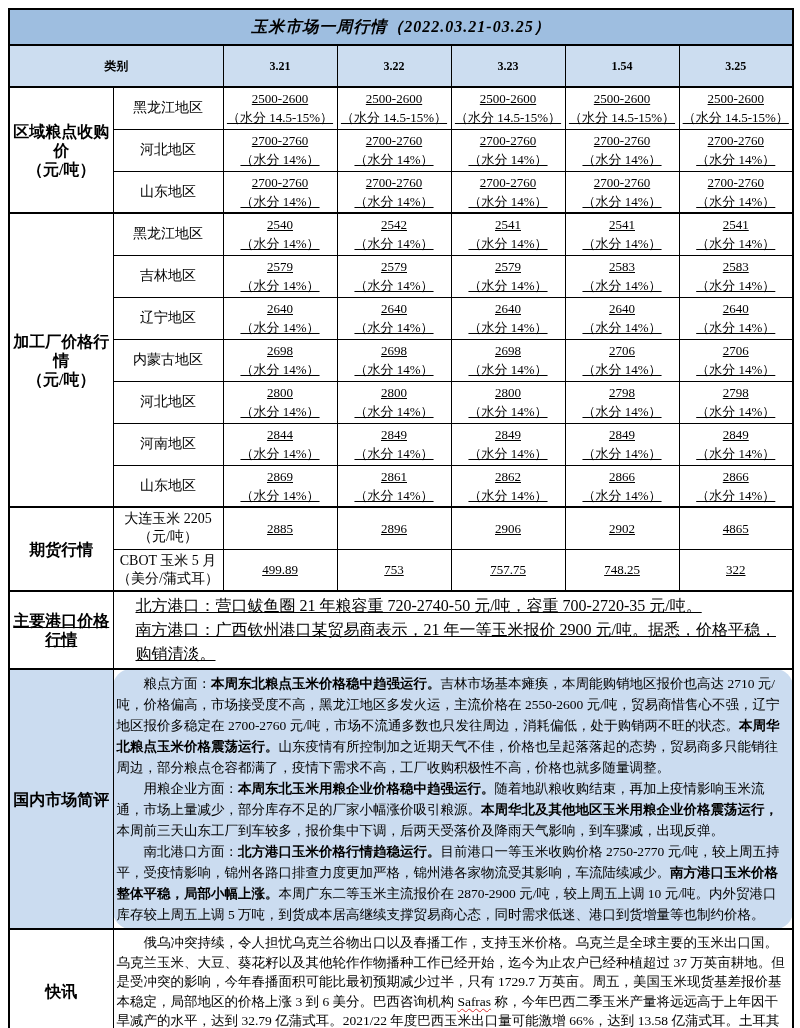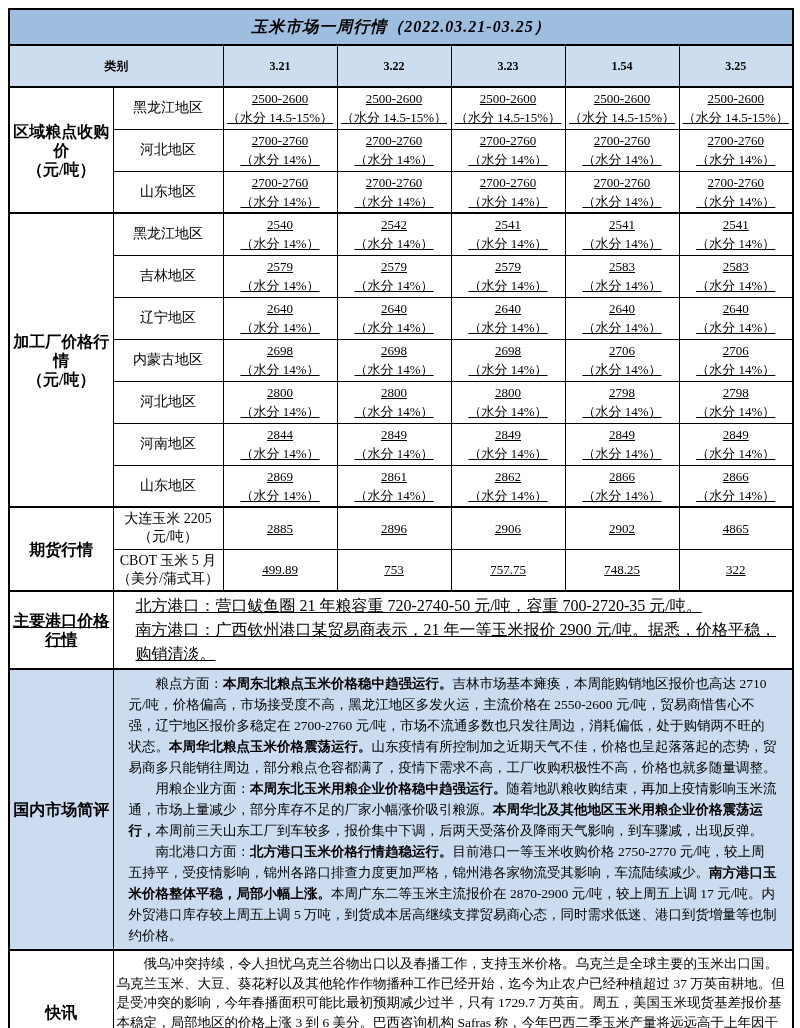--- a/index.html
+++ b/index.html
@@ -16,21 +16,21 @@
   .title-row td{background:var(--title-bg);font-weight:bold;font-size:16px;height:34px;border-bottom:2px solid var(--line);letter-spacing:1px;font-style:italic;}
   .header-row td{background:var(--header-bg);font-weight:bold;font-size:12px;height:40px;}
   tbody.group{border-top:2px solid var(--line);}
   tbody.group tr{height:42px;}
   .seclabel{font-weight:bold;font-size:16px;line-height:19px;background:#fff;}
   .rowname{font-size:14px;line-height:18px;}
   .val{font-size:13px;line-height:19px;text-decoration:underline;}
   .ports-row td.textcell{text-align:left;font-size:16px;line-height:24px;padding:2px 4px 2px 22px;}
   .ports-row{height:52px;text-decoration:underline;}
   .review-row td{background:var(--light-bg);}
-  .review-cell{text-align:left;font-size:13.5px;padding:3px 15px;}
+  .review-cell{text-align:left;font-size:13.5px;padding:3px 3px;border-radius:18px;}
   .review-cell p{margin:0;text-indent:2em;line-height:21px;}
   .news-cell{text-align:left;font-size:13.5px;padding:3px 3px;}
   .news-cell p{margin:0;text-indent:2em;line-height:19.5px;}
   .b{font-weight:bold;}
   .sq{text-decoration:underline wavy #e03030;text-decoration-thickness:1px;text-underline-offset:2px;}
 </style>
 </head>
 <body>
 
 <div class="page">
@@ -381,21 +381,21 @@
           </td>
       </tr>
     </tbody>
 
     <tbody class="group review-row">
       <tr>
         <td class="seclabel" style="background:var(--light-bg)">国内市场简评</td>
         <td colspan="6" class="review-cell">
           <p><span>粮点方面：</span><span class="b">本周东北粮点玉米价格稳中趋强运行。</span><span>吉林市场基本瘫痪，本周能购销地区报价也高达 2710 元/吨，价格偏高，市场接受度不高，黑龙江地区多发火运，主流价格在 2550-2600 元/吨，贸易商惜售心不强，辽宁地区报价多稳定在 2700-2760 元/吨，市场不流通多数也只发往周边，消耗偏低，处于购销两不旺的状态。</span><span class="b">本周华北粮点玉米价格震荡运行。</span><span>山东疫情有所控制加之近期天气不佳，价格也呈起落落起的态势，贸易商多只能销往周边，部分粮点仓容都满了，疫情下需求不高，工厂收购积极性不高，价格也就多随量调整。</span></p>
           <p><span>用粮企业方面：</span><span class="b">本周东北玉米用粮企业价格稳中趋强运行。</span><span>随着地趴粮收购结束，再加上疫情影响玉米流通，市场上量减少，部分库存不足的厂家小幅涨价吸引粮源。</span><span class="b">本周华北及其他地区玉米用粮企业价格震荡运行，</span><span>本周前三天山东工厂到车较多，报价集中下调，后两天受落价及降雨天气影响，到车骤减，出现反弹。</span></p>
-          <p><span>南北港口方面：</span><span class="b">北方港口玉米价格行情趋稳运行。</span><span>目前港口一等玉米收购价格 2750-2770 元/吨，较上周五持平，受疫情影响，锦州各路口排查力度更加严格，锦州港各家物流受其影响，车流陆续减少。</span><span class="b">南方港口玉米价格整体平稳，局部小幅上涨。</span><span>本周广东二等玉米主流报价在 2870-2900 元/吨，较上周五上调 17 元/吨。内外贸港口库存较上周五上调 5 万吨，到货成本居高继续支撑贸易商心态，同时需求低迷、港口到货增量等也制约价格。</span></p>
+          <p><span>南北港口方面：</span><span class="b">北方港口玉米价格行情趋稳运行。</span><span>目前港口一等玉米收购价格 2750-2770 元/吨，较上周五持平，受疫情影响，锦州各路口排查力度更加严格，锦州港各家物流受其影响，车流陆续减少。</span><span class="b">南方港口玉米价格整体平稳，局部小幅上涨。</span><span>本周广东二等玉米主流报价在 2870-2900 元/吨，较上周五上调 10 元/吨。内外贸港口库存较上周五上调 5 万吨，到货成本居高继续支撑贸易商心态，同时需求低迷、港口到货增量等也制约价格。</span></p>
         </td>
       </tr>
     </tbody>
 
     <tbody class="group">
       <tr>
         <td class="seclabel">快讯</td>
         <td colspan="6" class="news-cell">
           <p><span>俄乌冲突持续，令人担忧乌克兰谷物出口以及春播工作，支持玉米价格。乌克兰是全球主要的玉米出口国。乌克兰玉米、大豆、葵花籽以及其他轮作作物播种工作已经开始，迄今为止农户已经种植超过 37 万英亩耕地。但是受冲突的影响，今年春播面积可能比最初预期减少过半，只有 1729.7 万英亩。周五，美国玉米现货基差报价基本稳定，局部地区的价格上涨 3 到 6 美分。巴西咨询机构 </span><span class="sq">Safras</span><span> 称，今年巴西二季玉米产量将远远高于上年因干旱减产的水平，达到 32.79 亿蒲式耳。2021/22 年度巴西玉米出口量可能激增 66%，达到 13.58 亿蒲式耳。土耳其在周初结束的招标会上购进 640 万蒲式耳玉米，交货日期定在 4 月初到 5 月初。这批玉米已经贮存在国内仓库。</span></p>
         </td>

